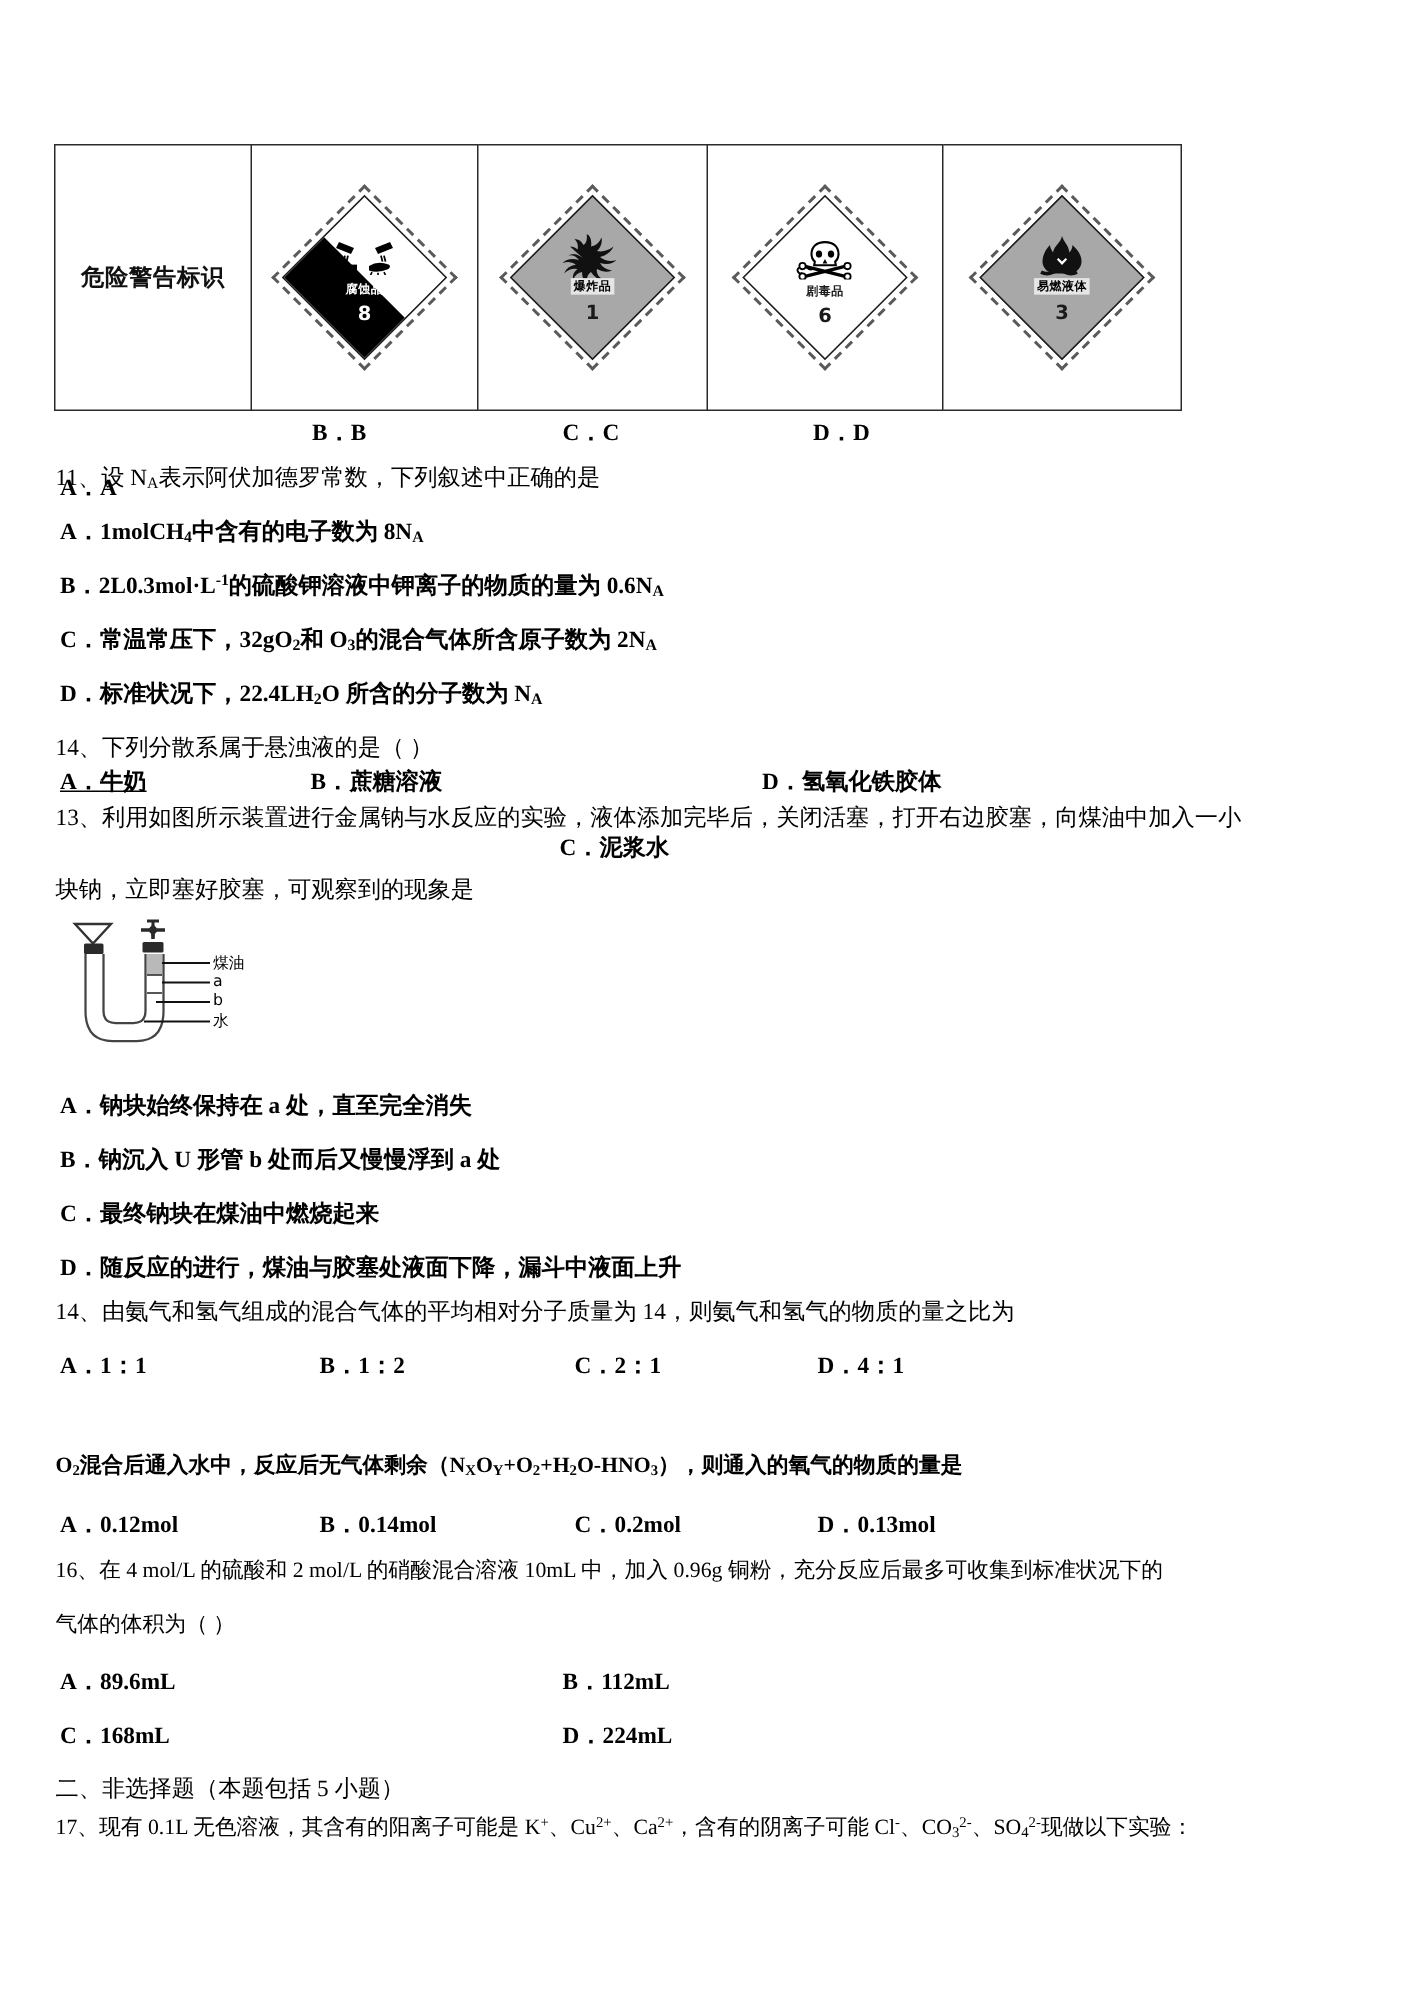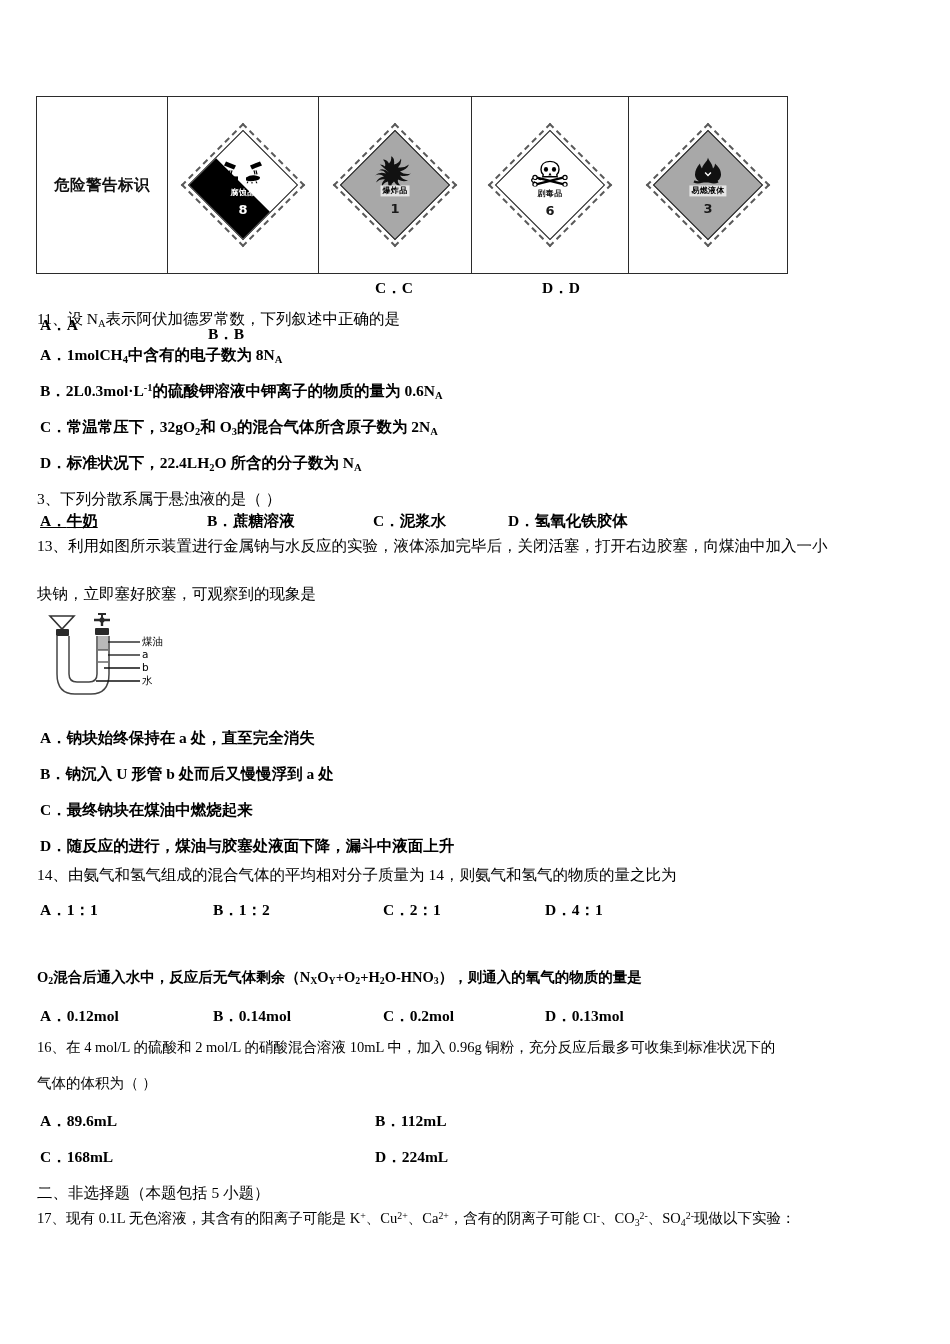--- a/index.html
+++ b/index.html
@@ -240,21 +240,21 @@
             </div>
           </div>
         </div>
       </td>
     </tr>
   </tbody>
     </table>
 
   <div class="optrow bold" style="left:40px; top:278px; width:720px;">
     <span style="left:0px;margin-top:37px;">A．A</span>
-    <span style="left:168px;margin-top:46px;">B．B</span>
+    <span style="left:168px;">B．B</span>
     <span style="left:335px;">C．C</span>
     <span style="left:502px;font-family:Liberation Serif, serif;">D．D</span>
   </div>
 
   <div class="tline" style="left:37px; top:310px;">
     <span>11、设 N</span><sub>A</sub><span>表示阿伏加德罗常数，下列叙述中正确的是</span>
   </div>
 
   <div class="tline bold" style="left:40px; top:346px;">
     <span>A．</span><span>1molCH</span><sub>4</sub><span>中含有的电子数为 8N</span><sub>A</sub>
@@ -265,26 +265,26 @@
   </div>
 
   <div class="tline bold" style="left:40px; top:418px;">
     <span>C．</span><span>常温常压下，32gO</span><sub>2</sub><span>和 O</span><sub>3</sub><span>的混合气体所含原子数为 2N</span><sub>A</sub>
   </div>
 
   <div class="tline bold" style="left:40px; top:454px;">
     <span>D．</span><span>标准状况下，22.4LH</span><sub>2</sub><span>O 所含的分子数为 N</span><sub>A</sub>
   </div>
 
-  <div class="tline" style="left:37px; top:490px;">3、下列分散系属于悬浊液的是（    ）</div>
+  <div class="tline" style="left:37px; top:490px;">14、下列分散系属于悬浊液的是（    ）</div>
 
   <div class="optrow bold" style="left:40px; top:511px; width:720px;">
     <span style="left:0px;text-decoration:underline;"><span>A．</span><span>牛奶</span></span>
     <span style="left:167px;"><span>B．</span><span>蔗糖溶液</span></span>
-    <span style="left:333px;"><span>C．</span><span>泥浆水</span></span>
+    <span style="left:333px;margin-top:44px;"><span>C．</span><span>泥浆水</span></span>
     <span style="left:468px;"><span>D．</span><span>氢氧化铁胶体</span></span>
   </div>
 
   <div class="tline" style="left:37px; top:537px;">13、利用如图所示装置进行金属钠与水反应的实验，液体添加完毕后，关闭活塞，打开右边胶塞，向煤油中加入一小</div>
   <div class="tline" style="left:37px; top:585px;">块钠，立即塞好胶塞，可观察到的现象是</div>
 
   <div class="apparatus">
     <svg width="140" height="92" viewBox="0 0 140 92">
 
       <path d="M6 4 L30 4 L18 17 Z" fill="#ffffff" stroke="#333" stroke-width="1.6"></path>

